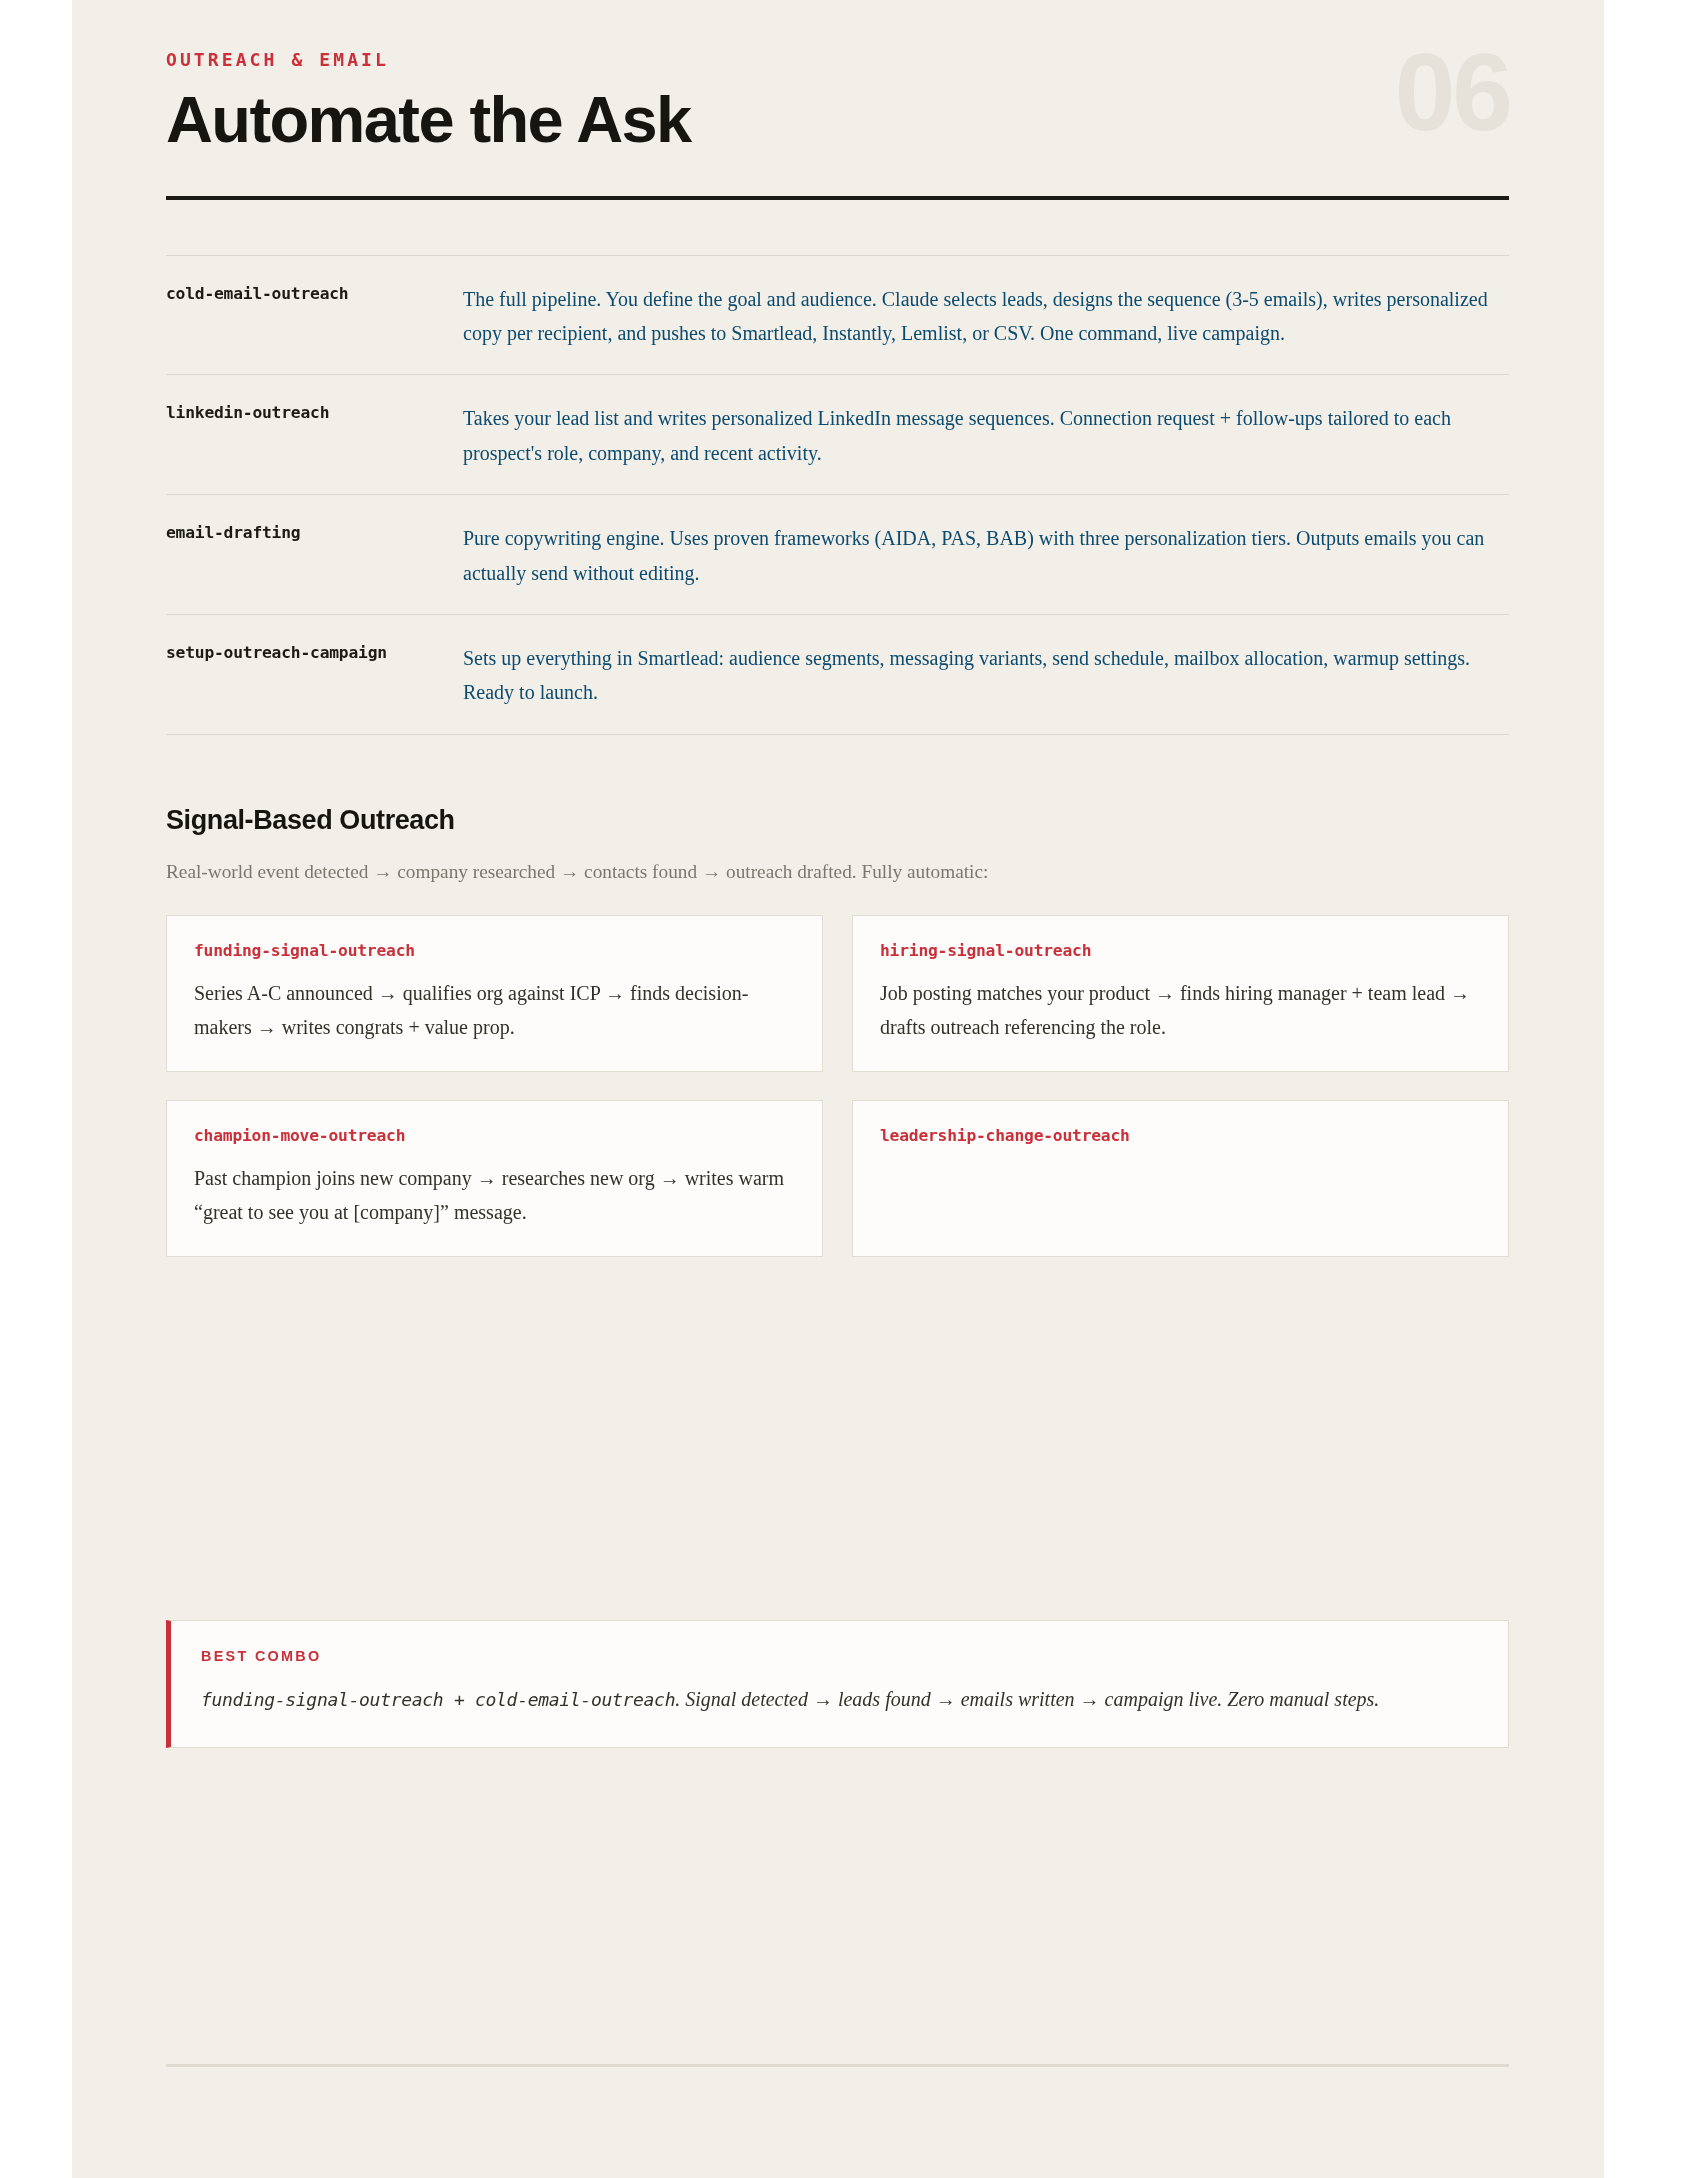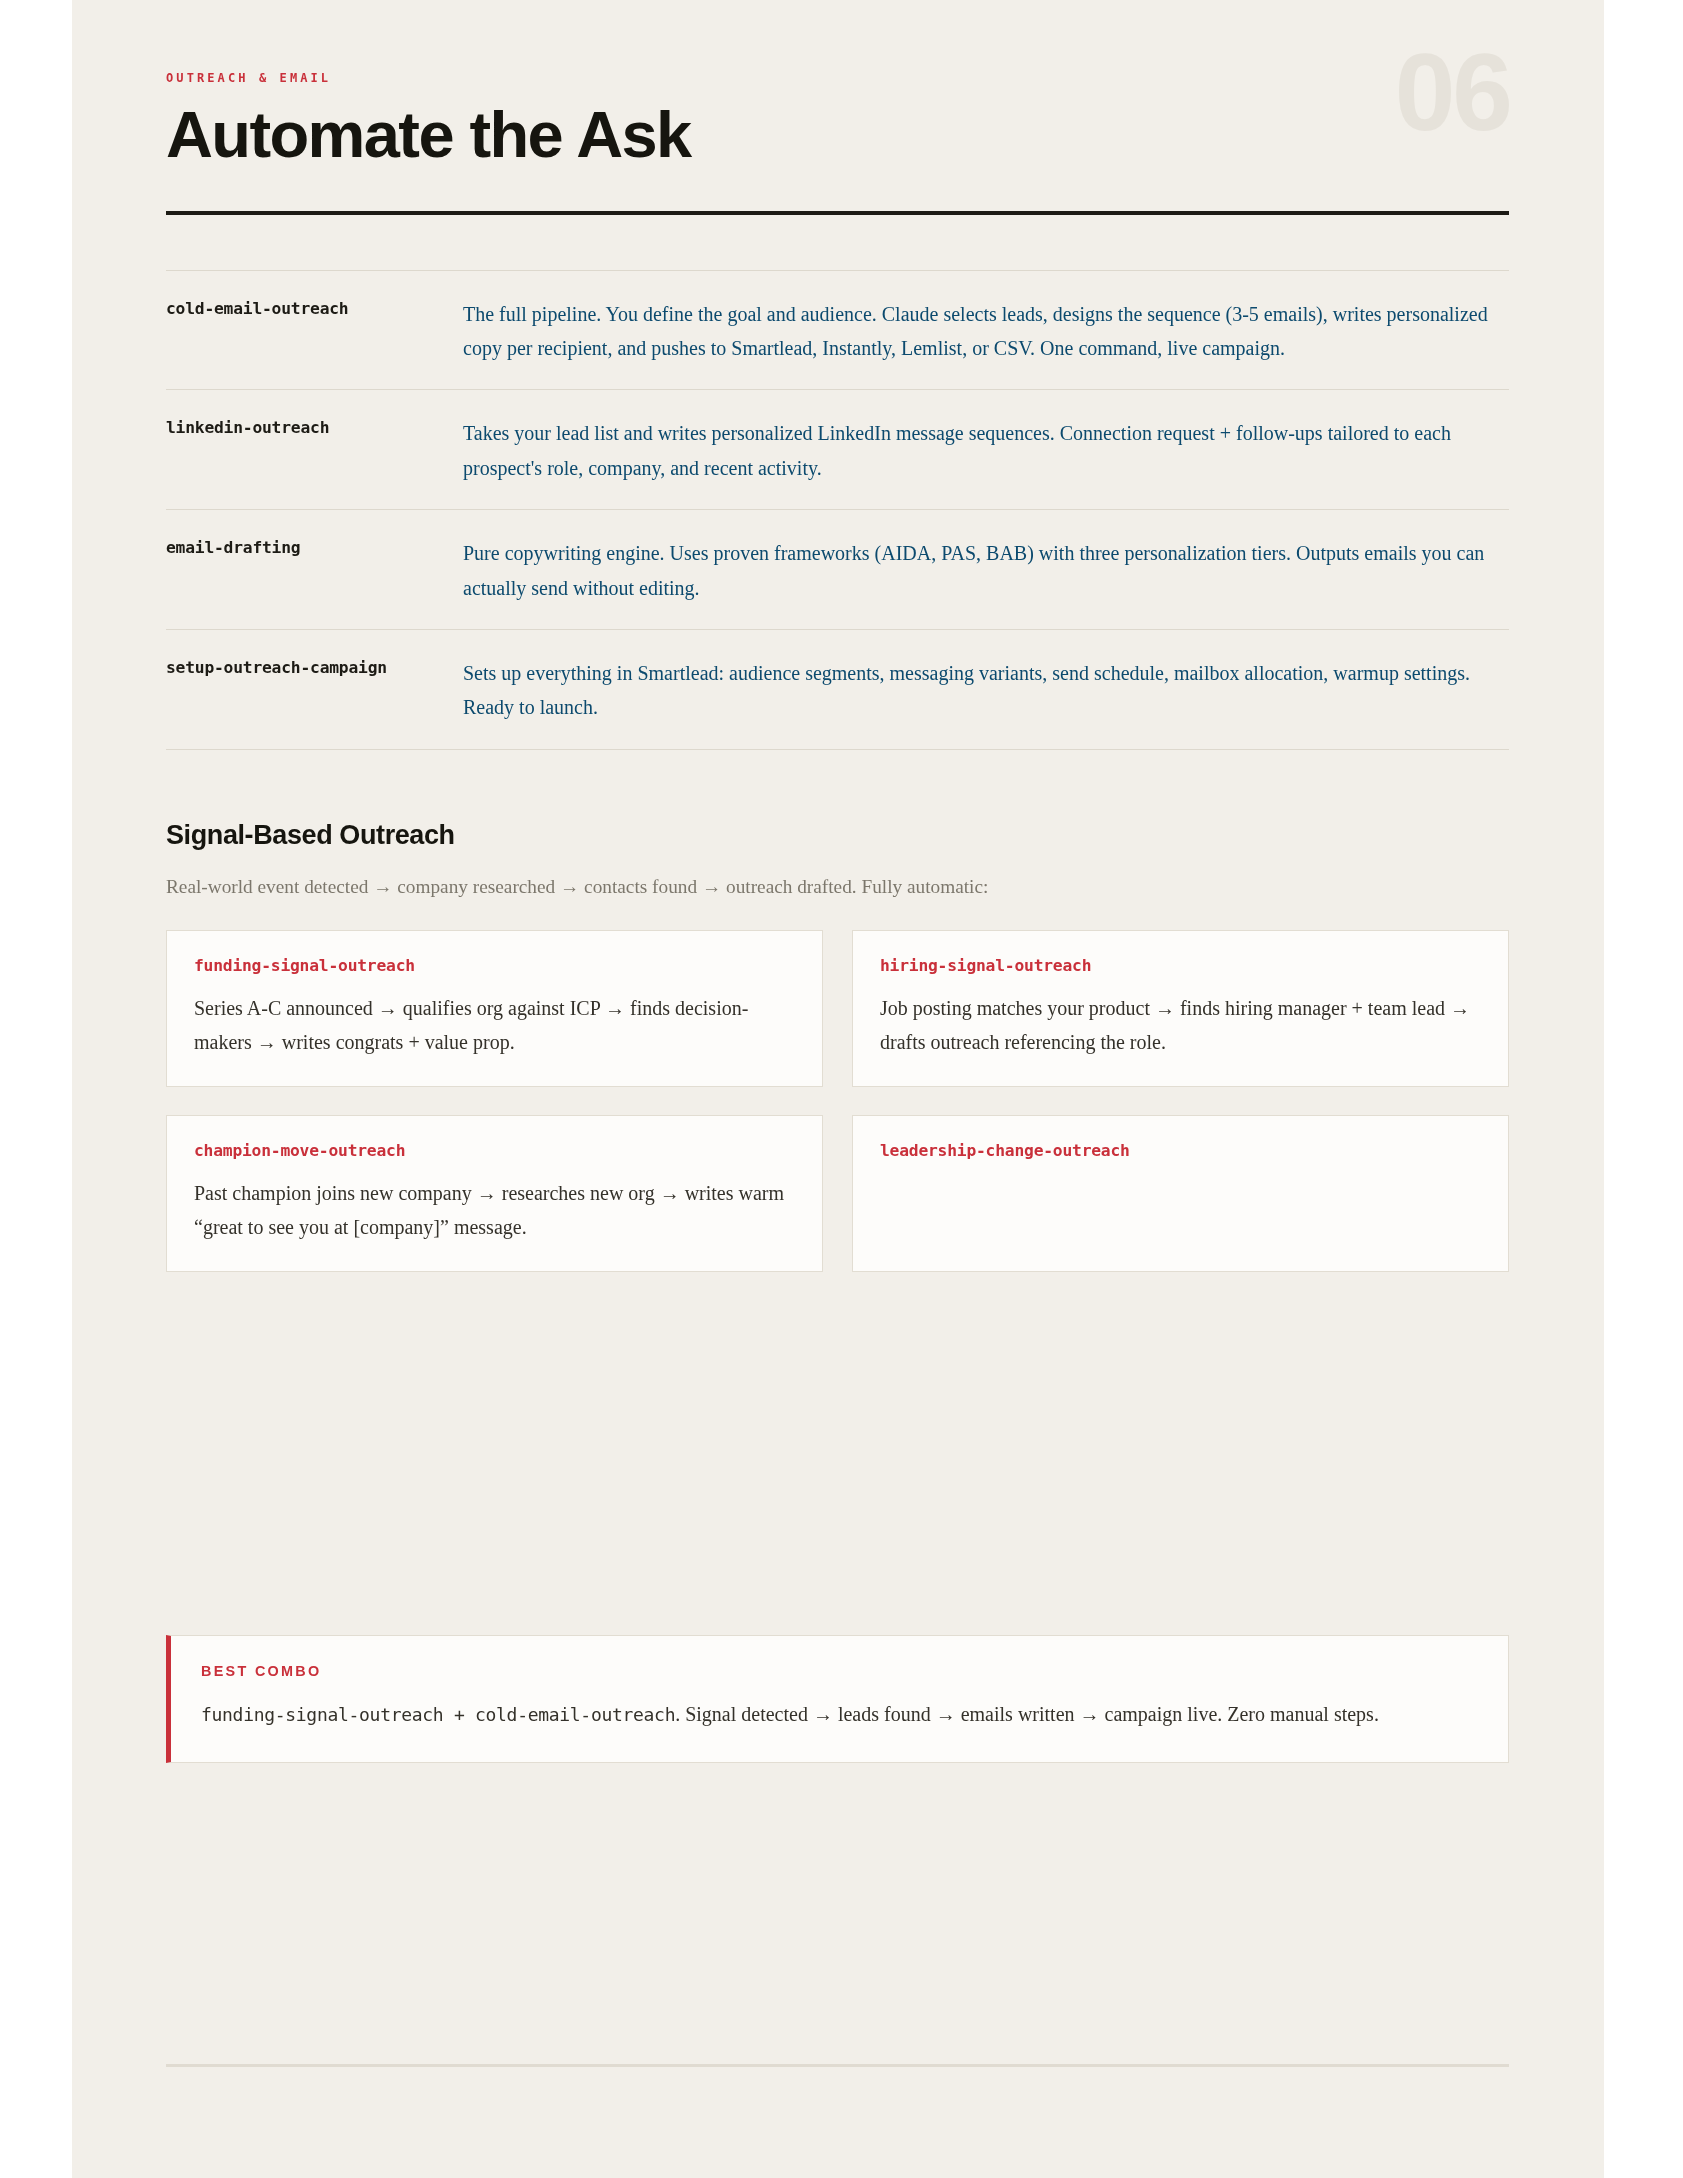--- a/index.html
+++ b/index.html
@@ -27,25 +27,25 @@
   .content {
     position: absolute;
     left: 94px;
     top: 0;
     width: 1343px;
   }
 
   
   .eyebrow {
     font-family: "DejaVu Sans Mono", monospace;
-    font-size: 12px;
+    font-size: 18px;
     font-weight: bold;
     letter-spacing: 3.1px;
     color: #c9303a;
-    padding-top: 71px;
+    padding-top: 49px;
   }
 
   .title {
     font-family: "Liberation Sans", sans-serif;
     font-weight: bold;
     font-size: 65px;
     letter-spacing: -1.6px;
     color: #16150f;
     margin-top: 17px;
     line-height: 1.0;
@@ -169,20 +169,21 @@
     font-size: 14.4px;
     font-weight: bold;
     letter-spacing: 2.3px;
     color: #c9303a;
   }
   .combo-text {
     margin-top: 19px;
     font-size: 20px;
     line-height: 1.66;
     color: #34312a;
+    font-style: italic;
   }
   .combo-text .mono {
     font-family: "DejaVu Sans Mono", monospace;
     font-size: 18px;
     letter-spacing: -0.3px;
   }
 
   
   .footer-wrap {
     position: absolute;

